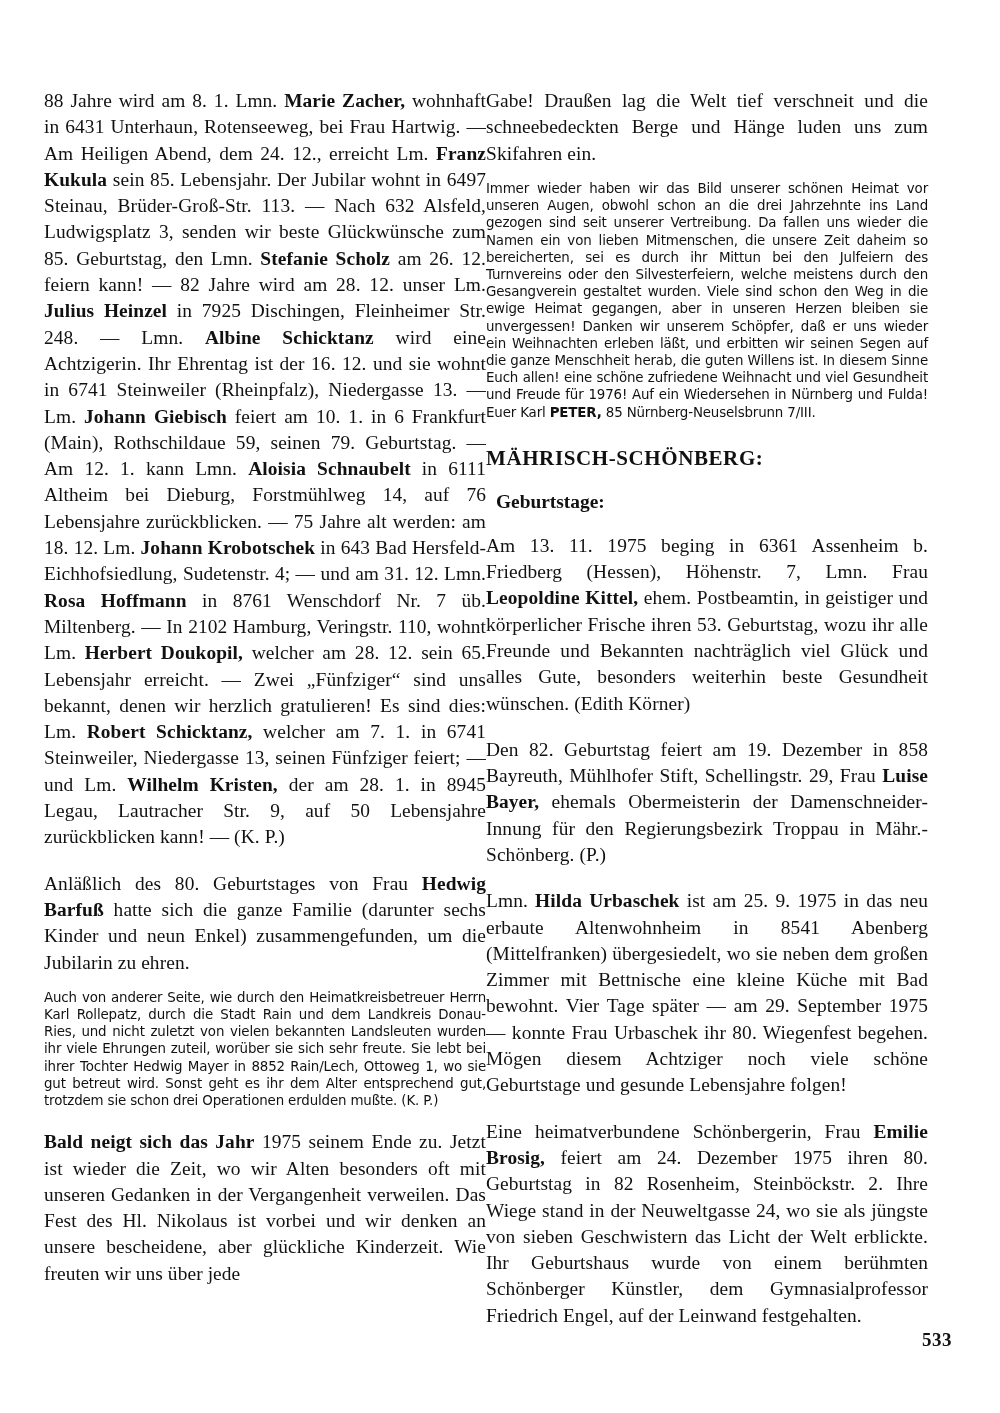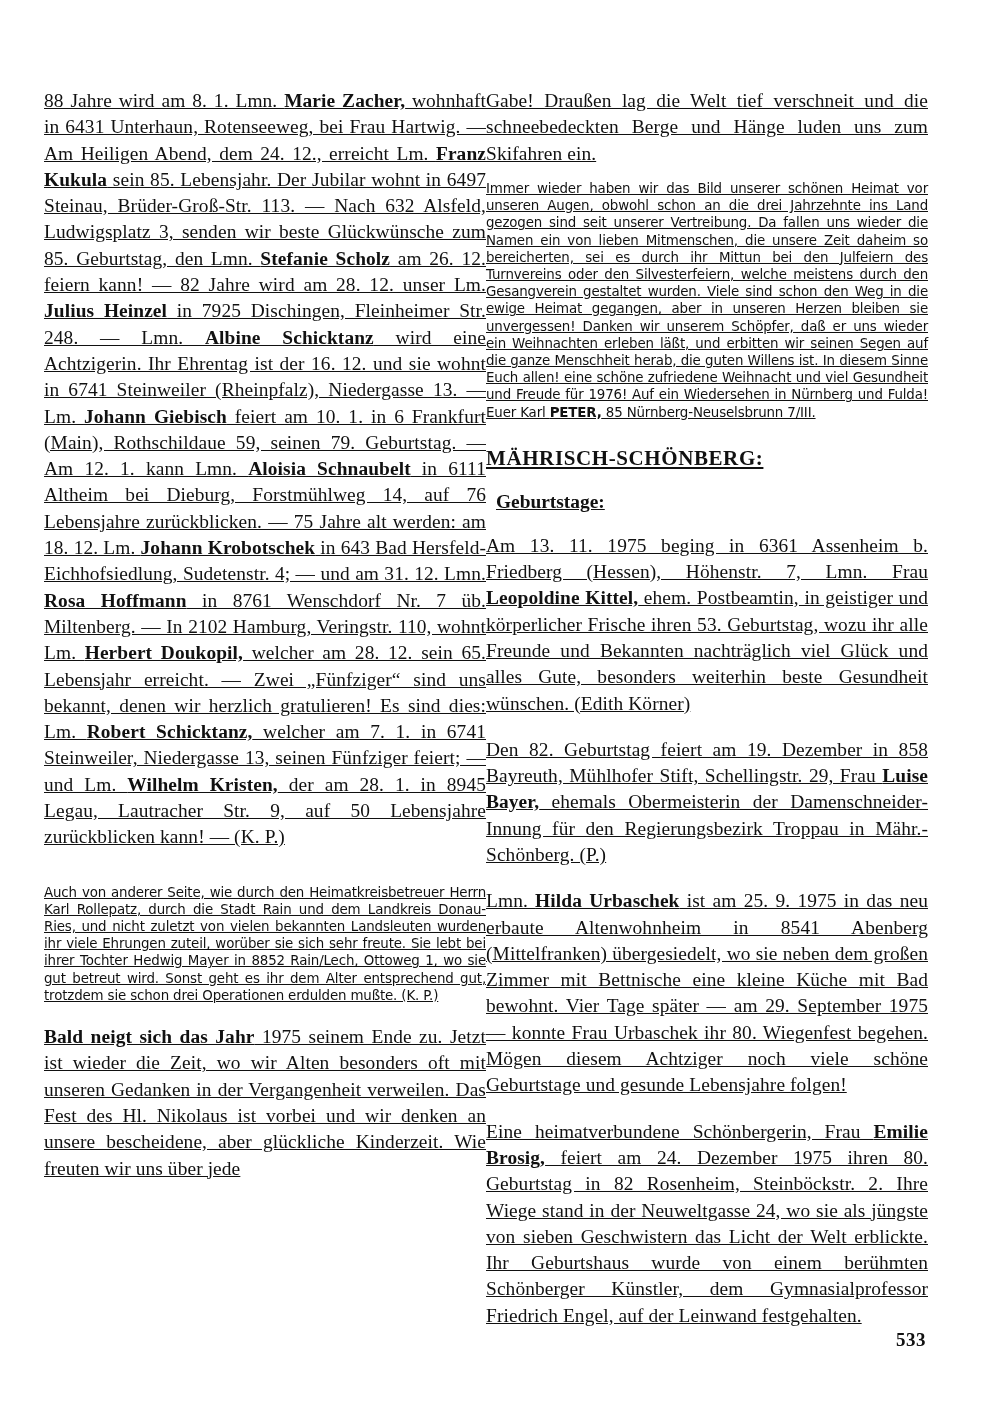--- a/index.html
+++ b/index.html
@@ -18,21 +18,20 @@
     position: absolute;
     left: 0; top: 0;
     width: 1000px;
     height: 1413px;
     box-sizing: border-box;
     padding: 88px 62px 40px 44px;
   }
   .columns {
     display: flex;
     align-items: flex-start;
-    text-decoration: underline;
   }
   .col {
     width: 442px;
   }
   .col.right { width: 442px; }
 
   p {
     margin: 0 0 0 0;
     text-align: justify;
     text-justify: inter-word;
@@ -72,40 +71,41 @@
   .sub-head {
     font-family: "Liberation Serif", serif;
     font-size: 19.4px;
     font-weight: bold;
     line-height: 26px;
     margin: 10px;
   }
 
   .page-number {
     position: absolute;
-    right: 74px;
+    right: 48px;
     bottom: 62px;
     font-family: "Liberation Serif", serif;
     font-size: 19px;
     font-weight: bold;
     letter-spacing: 0.5px;
   }
 </style>
 </head>
 <body>
 
 <div class="page">
   <div class="columns">
 
     <div class="col left">
 
       <p class="big"><span>88 Jahre wird am 8. 1. Lmn. </span><b>Marie Zacher,</b><span> wohnhaft in 6431 Unterhaun, Rotenseeweg, bei Frau Hartwig. — Am Heiligen Abend, dem 24. 12., erreicht Lm. </span><b>Franz Kukula</b><span> sein 85. Lebensjahr. Der Jubilar wohnt in 6497 Steinau, Brüder-Groß-Str. 113. — Nach 632 Alsfeld, Ludwigsplatz 3, senden wir beste Glückwünsche zum 85. Geburtstag, den Lmn. </span><b>Stefanie Scholz</b><span> am 26. 12. feiern kann! — 82 Jahre wird am 28. 12. unser Lm. </span><b>Julius Heinzel</b><span> in 7925 Dischingen, Fleinheimer Str. 248. — Lmn. </span><b>Albine Schicktanz</b><span> wird eine Achtzigerin. Ihr Ehrentag ist der 16. 12. und sie wohnt in 6741 Steinweiler (Rheinpfalz), Niedergasse 13. — Lm. </span><b>Johann Giebisch</b><span> feiert am 10. 1. in 6 Frankfurt (Main), Rothschildaue 59, seinen 79. Geburtstag. — Am 12. 1. kann Lmn. </span><b>Aloisia Schnaubelt</b><span> in 6111 Altheim bei Dieburg, Forstmühlweg 14, auf 76 Lebensjahre zurückblicken. — 75 Jahre alt werden: am 18. 12. Lm. </span><b>Johann Krobotschek</b><span> in 643 Bad Hersfeld-Eichhofsiedlung, Sudetenstr. 4; — und am 31. 12. Lmn. </span><b>Rosa Hoffmann</b><span> in 8761 Wenschdorf Nr. 7 üb. Miltenberg. — In 2102 Hamburg, Veringstr. 110, wohnt Lm. </span><b>Herbert Doukopil,</b><span> welcher am 28. 12. sein 65. Lebensjahr erreicht. — Zwei „Fünfziger“ sind uns bekannt, denen wir herzlich gratulieren! Es sind dies: Lm. </span><b>Robert Schicktanz,</b><span> welcher am 7. 1. in 6741 Steinweiler, Niedergasse 13, seinen Fünfziger feiert; — und Lm. </span><b>Wilhelm Kristen,</b><span> der am 28. 1. in 8945 Legau, Lautracher Str. 9, auf 50 Lebensjahre zurückblicken kann! — (K. P.)</span></p>
 
       <div class="gap-md"></div>
 
+      <p class="big"><span>Anläßlich des 80. Geburtstages von Frau </span><b>Hedwig Barfuß</b><span> hatte sich die ganze Familie (darunter sechs Kinder und neun Enkel) zusammengefunden, um die Jubilarin zu ehren.</span></p>
 
       <div class="gap-sm"></div>
 
       <p class="small">Auch von anderer Seite, wie durch den Heimatkreisbetreuer Herrn Karl Rollepatz, durch die Stadt Rain und dem Landkreis Donau-Ries, und nicht zuletzt von vielen bekannten Landsleuten wurden ihr viele Ehrungen zuteil, worüber sie sich sehr freute. Sie lebt bei ihrer Tochter Hedwig Mayer in 8852 Rain/Lech, Ottoweg 1, wo sie gut betreut wird. Sonst geht es ihr dem Alter entsprechend gut, trotzdem sie schon drei Operationen erdulden mußte. (K. P.)</p>
 
       <div class="gap-md"></div>
 
       <p class="big"><b>Bald neigt sich das Jahr</b><span> 1975 seinem Ende zu. Jetzt ist wieder die Zeit, wo wir Alten besonders oft mit unseren Gedanken in der Vergangenheit verweilen. Das Fest des Hl. Nikolaus ist vorbei und wir denken an unsere bescheidene, aber glückliche Kinderzeit. Wie freuten wir uns über jede</span></p>
 
     </div>

